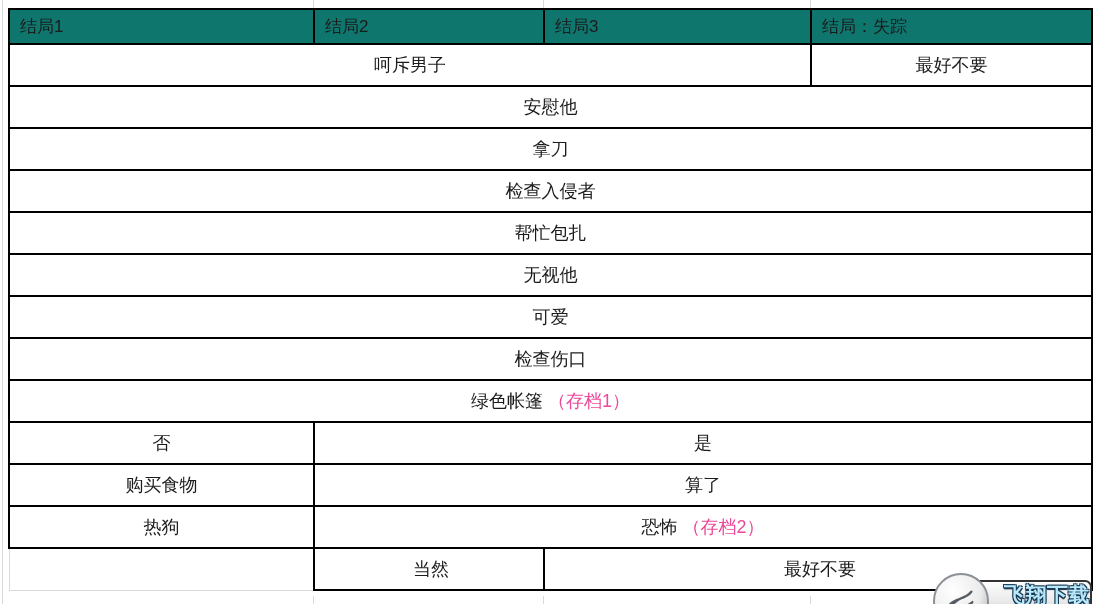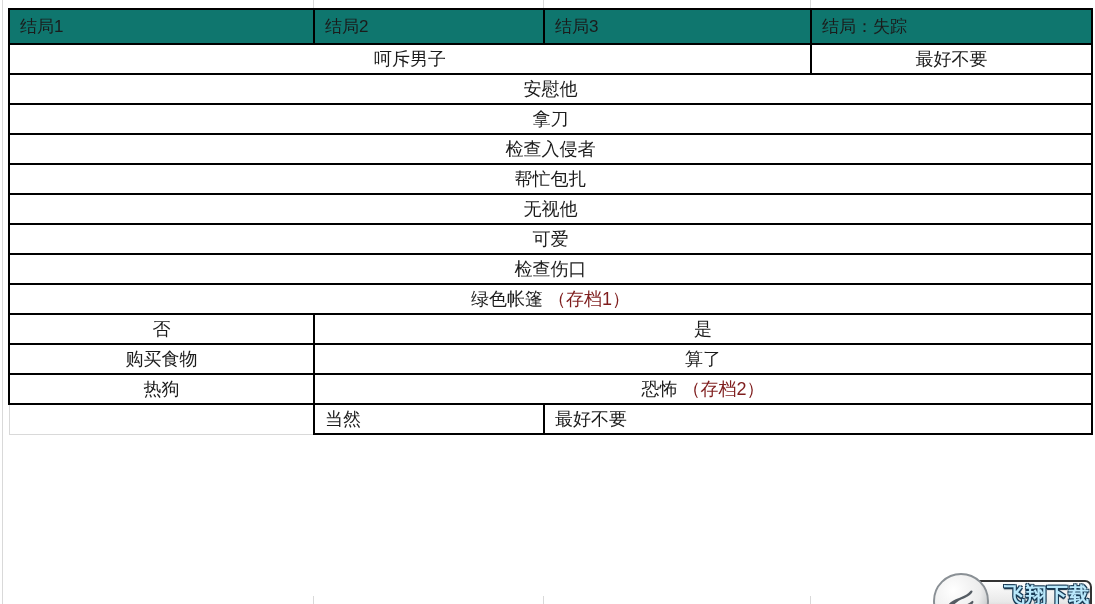--- a/index.html
+++ b/index.html
@@ -31,34 +31,34 @@
     border: 2px solid #000000;
     font-size: 18px;
     font-weight: 400;
     text-align: center;
     vertical-align: middle;
     padding: 0 6px;
     white-space: nowrap;
     overflow: hidden;
   }
   .choices thead tr { height: 35px; }
-  .choices tbody tr { height: 30px; }
+  .choices tbody tr { height: 42px; }
   .choices th {
     background: #0f766e;
     text-align: left;
     padding-left: 10px;
     font-size: 17px;
   }
-  .choices td.left { text-align: left; padding-left: 10px; }
+  .choices td.left { text-align: center; padding-left: 10px; }
   .choices td.blank {
     border: none;
     border-left: 1px solid #d9d9d9;
     border-bottom: 1px solid #d9d9d9;
   }
-  .save-tag { color: #7f1d1d; margin-left: 5px; }
+  .save-tag { color: #ec4899; margin-left: 5px; }
 
   
   .watermark { position: absolute; left: 933px; top: 572px; width: 160px; height: 60px; text-align: right; }
   .wm-box {
     position: absolute;
     left: 30px; top: 8px; right: 1px; bottom: 4px;
     border: 2px solid #333333;
     border-radius: 7px;
     background: linear-gradient(180deg, #fdfdfd 0%, #e9e9e9 45%, #9c9c9c 100%);
     padding-left: 38px;

